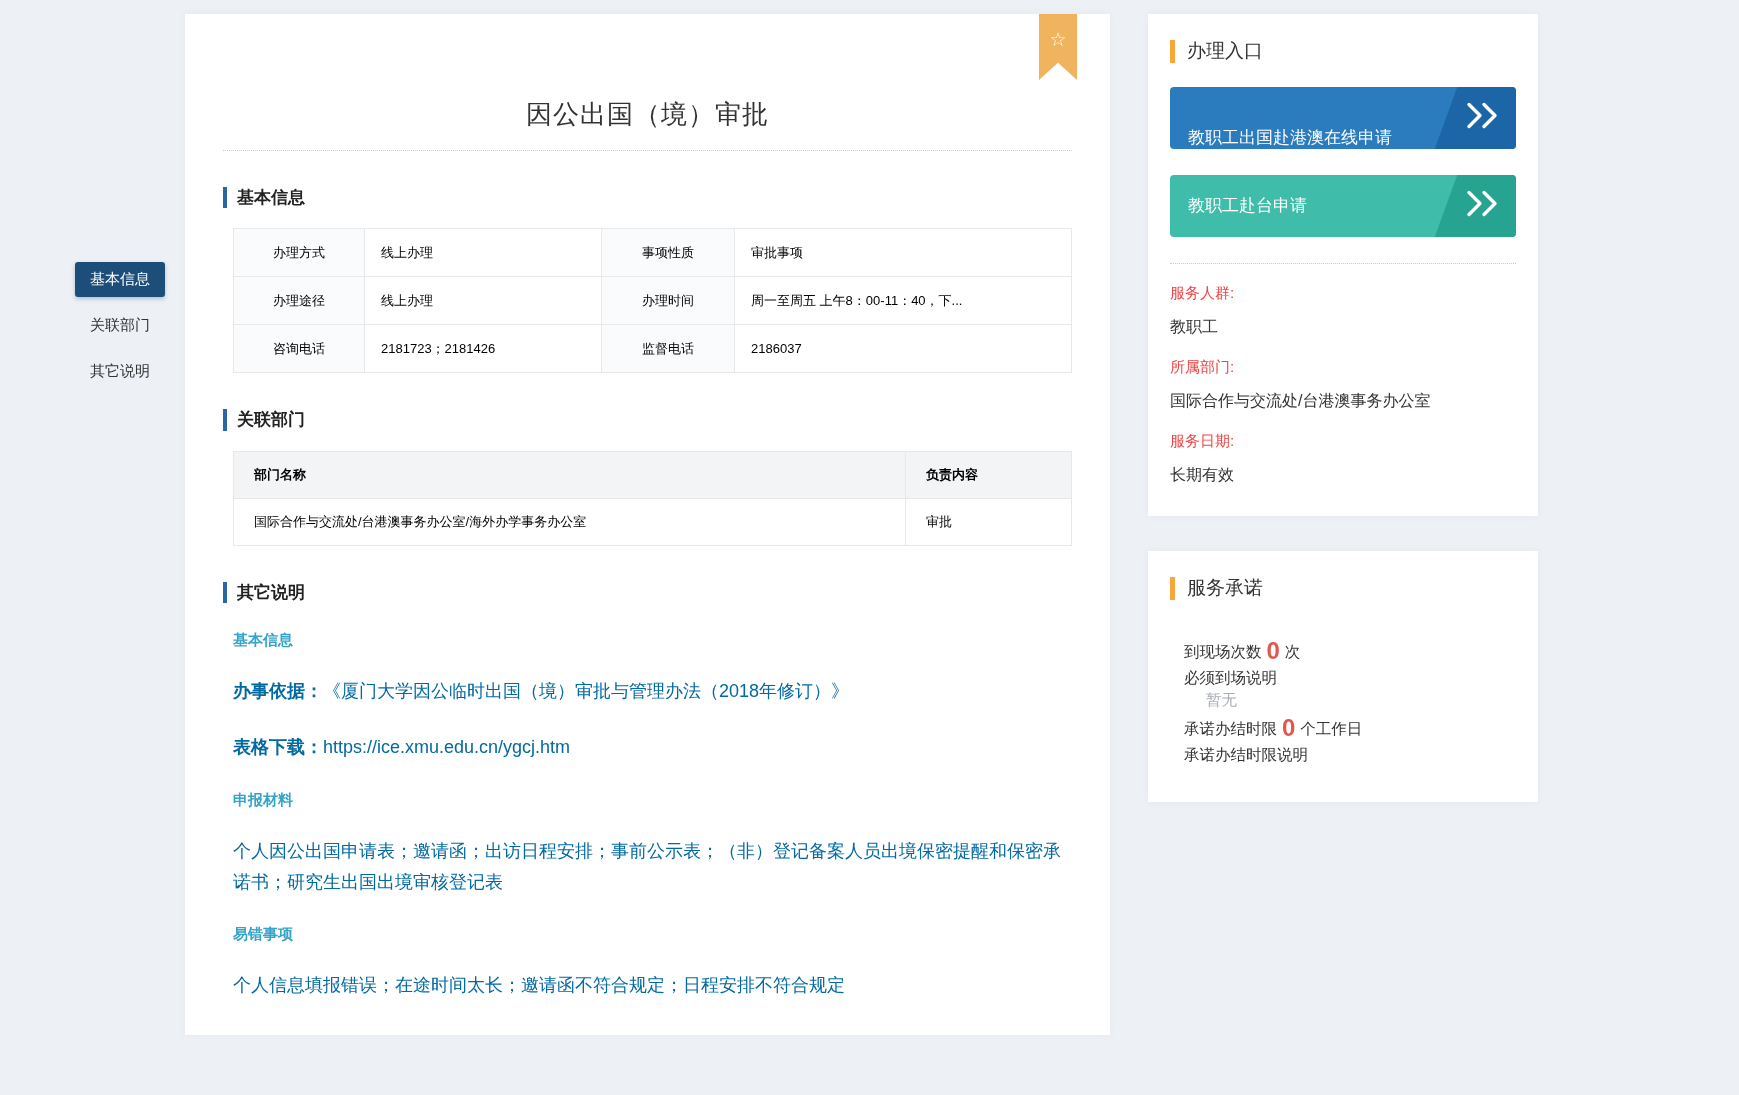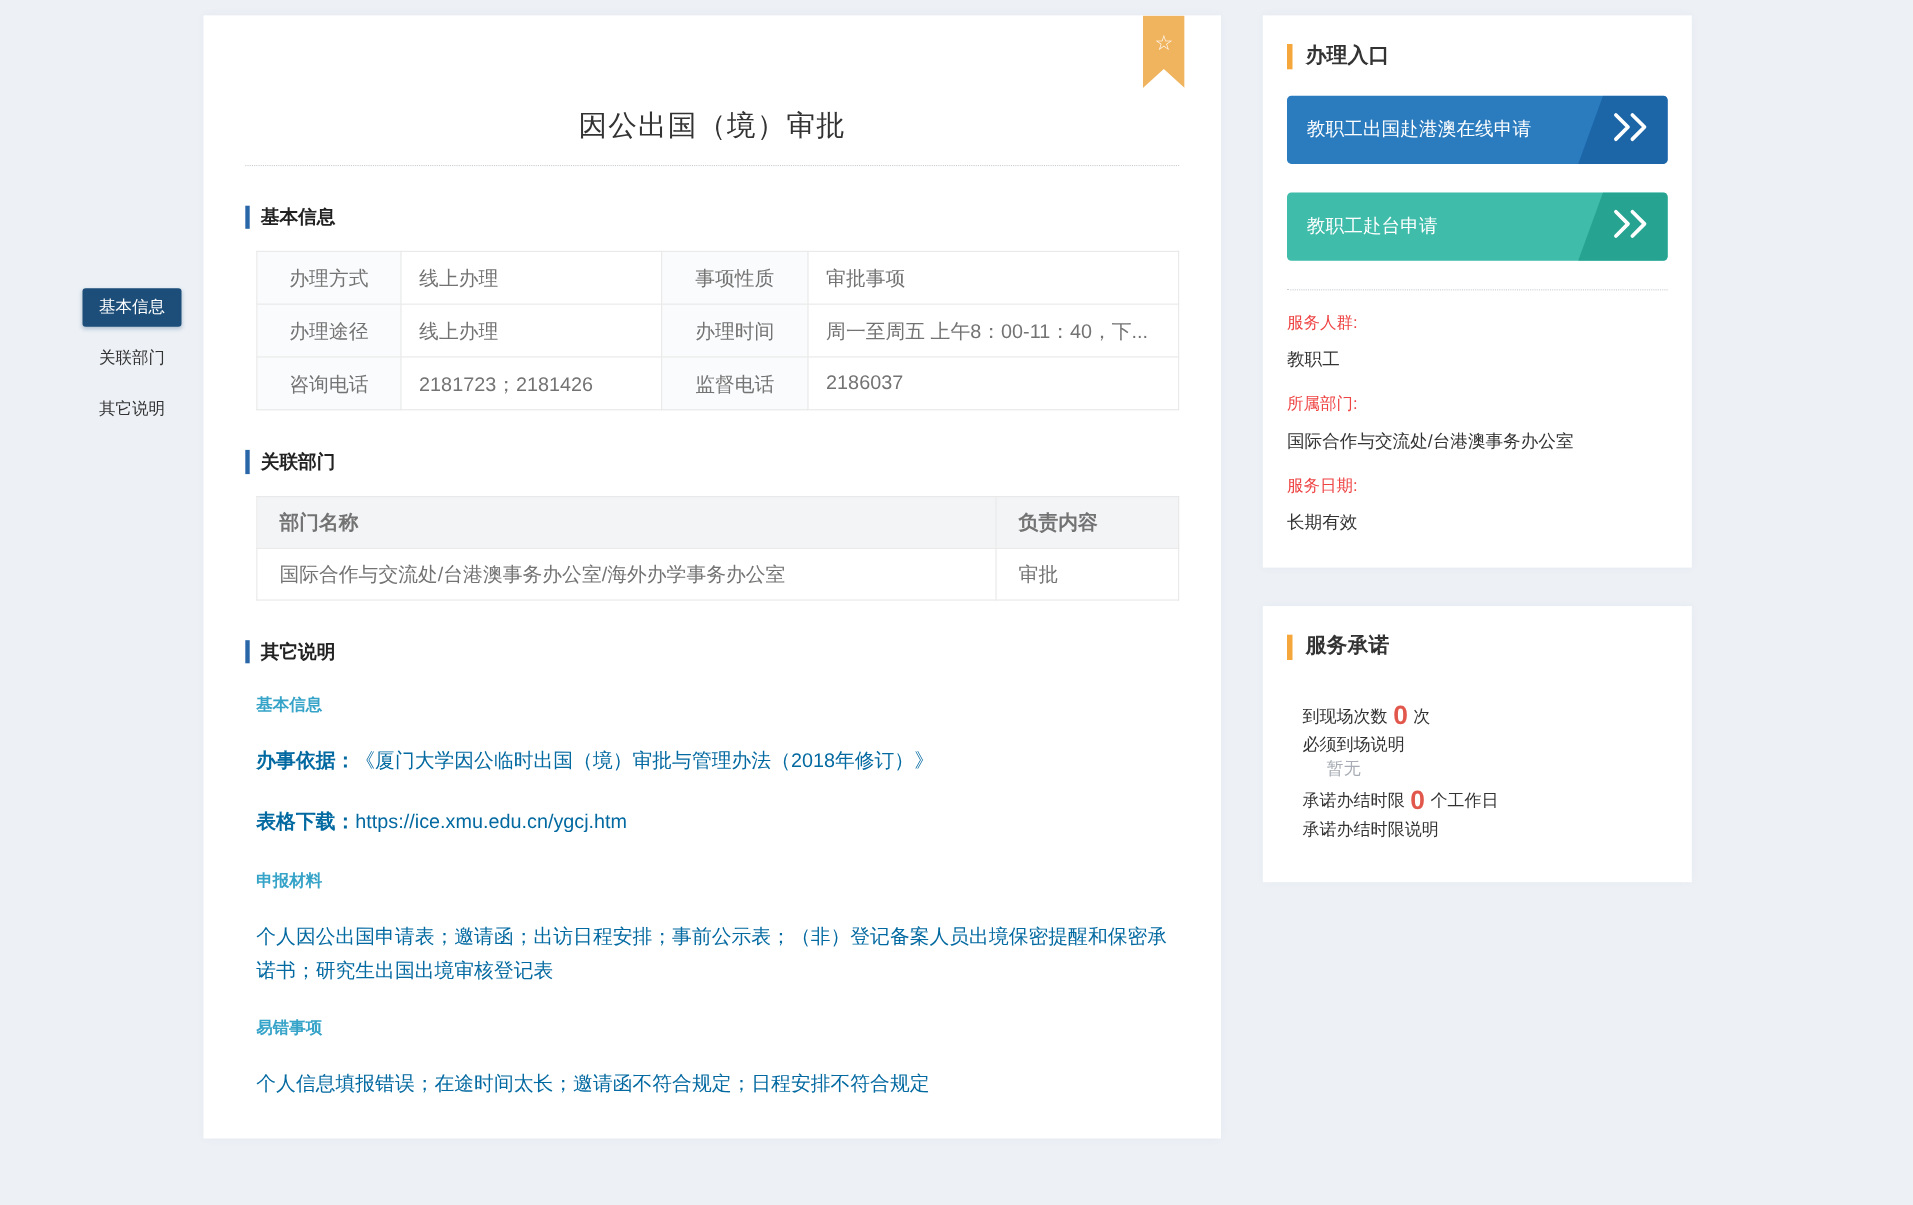--- a/index.html
+++ b/index.html
@@ -37,39 +37,39 @@
   .dotted { border-bottom: 1px dotted #c9ccd1; margin-top: 18px; }
 
   .section { margin-top: 36px; }
   .sec-heading {
     font-size: 17px; font-weight: bold; color: #222;
     border-left: 4px solid #2866a8; padding-left: 10px; line-height: 1.25;
     margin-bottom: 20px;
   }
   .sec-body { margin-left: 10px; }
 
-  table { border-collapse: collapse; width: 100%; font-size: 18px; color: #737373; }
+  table { border-collapse: collapse; width: 100%; font-size: 13px; color: #000000; }
   .info-table td { border: 1px solid #e8e8e8; height: 48px; padding: 0 16px; }
   .info-table .lbl { width: 131px; text-align: center; background: #fafbfc; }
   .info-table .val1 { width: 237px; }
   .info-table .lbl2 { width: 133px; }
 
   .dept-table th, .dept-table td { border: 1px solid #e8e8e8; height: 47px; padding: 0 20px; text-align: left; }
   .dept-table th { background: #f3f4f6; font-weight: bold; }
   .dept-table .duty-col { width: 166px; }
 
   .sub-heading { color: #36a3c8; font-size: 15px; font-weight: bold; margin-top: 28px; }
   .note-line { font-size: 18px; color: #0369a1; margin-top: 26px; line-height: 1.7; }
   .note-line b { font-weight: bold; }
 
   
   .right-col { width: 390px; flex-shrink: 0; }
   .panel { padding: 26px 22px 30px; }
   .panel-heading {
-    font-size: 19px; font-weight: bold; color: #333;
+    font-size: 19px; font-weight: normal; color: #333;
     border-left: 5px solid #f5a73b; padding-left: 12px; line-height: 1.2;
     margin-bottom: 24px;
   }
   .entry-btn {
     position: relative; height: 62px; border-radius: 4px; overflow: hidden;
     display: flex; align-items: center; padding-left: 18px;
     color: #fff; font-size: 17px; cursor: pointer; margin-bottom: 26px;
   }
   .chev-band { position: absolute; top: 0; right: -20px; width: 90px; height: 100%; transform: skewX(-20deg); }
   .chev { position: absolute; right: 12px; top: 50%; transform: translateY(-50%); }
@@ -165,21 +165,21 @@
         <p class="note-line">个人信息填报错误；在途时间太长；邀请函不符合规定；日程安排不符合规定</p>
       </div>
     </section>
   </main>
 
   <aside class="right-col">
 
     <div class="card panel">
       <div class="panel-heading">办理入口</div>
 
-      <div class="entry-btn" style="background: rgb(42, 124, 191);">
+      <div class="entry-btn" style="background: rgb(42, 124, 191); align-items: flex-end;">
         <span>教职工出国赴港澳在线申请</span>
         <span class="chev-band" style="background: rgb(28, 102, 168);"></span>
         <span class="chev">
           <svg width="42" height="30" viewBox="0 0 42 30">
               <path d="M7 4l11 11L7 26" stroke="#fff" stroke-width="3.4" fill="none" stroke-linecap="round" stroke-linejoin="round"></path>
               <path d="M22 4l11 11-11 11" stroke="#fff" stroke-width="3.4" fill="none" stroke-linecap="round" stroke-linejoin="round"></path>
             </svg>
         </span>
       </div>
 

